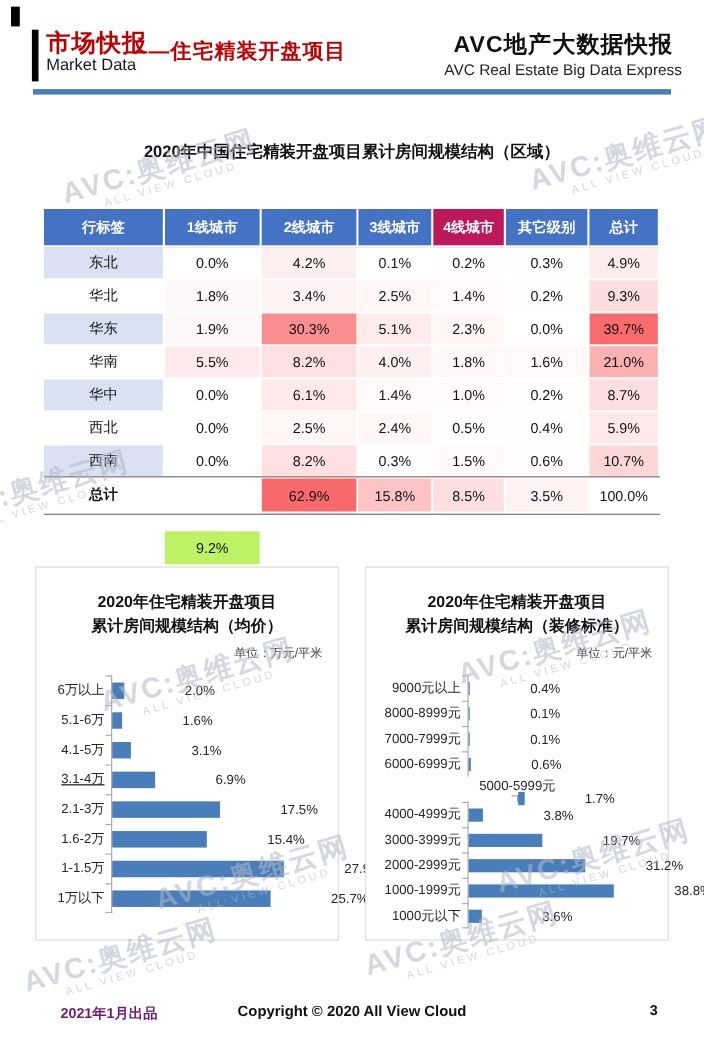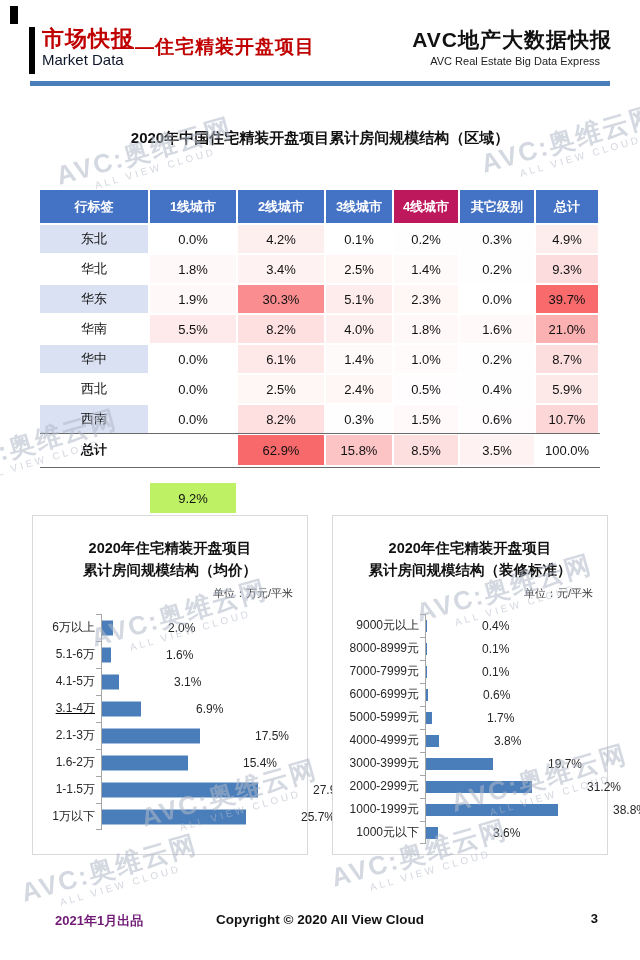--- a/index.html
+++ b/index.html
@@ -6,21 +6,21 @@
   body { background:#888; font-family:"Liberation Sans","DejaVu Sans",sans-serif; }
   .page { position:relative; width:640px; height:960px; background:#fff; margin:0 auto; overflow:hidden; }
 
   
   .corner-mark { position:absolute; left:10px; top:6px; width:8px; height:18px; background:#000; }
   .title-bar   { position:absolute; left:29px; top:27px; width:6px; height:47px; background:#000; }
   .hdr-cn  { position:absolute; left:42px; top:24px; font-size:22px; font-weight:bold; color:#C00000; letter-spacing:1px; }
   .hdr-en  { position:absolute; left:42px; top:51px; font-size:15px; color:#0f172a; }
   .hdr-sub { position:absolute; left:115px; top:34px; font-size:19px; font-weight:bold; color:#C00000; letter-spacing:1px; }
   .brand-cn{ position:absolute; right:28px; top:26px; font-size:21px; font-weight:bold; color:#111; letter-spacing:1px; }
-  .brand-en{ position:absolute; right:40px; top:55px; font-size:11px; color:#222; }
+  .brand-en{ position:absolute; right:20px; top:55px; font-size:14px; color:#222; }
   .rule    { position:absolute; left:30px; top:81px; width:580px; height:5px; background:#4A7EBB; }
 
   
   .wm { position:absolute; z-index:6; pointer-events:none; transform:rotate(-16deg);
         color:rgba(176,184,198,.55); text-align:left; line-height:1; white-space:nowrap; }
   .wm .l1 { font-size:26px; font-weight:bold; letter-spacing:2px; }
   .wm .l2 { font-size:10px; letter-spacing:3px; margin-top:2px; padding-left:34px; }
 
   
   .table-title { position:absolute; left:0; top:129px; width:640px; text-align:center;
@@ -246,21 +246,21 @@
           </div>
         </div>
         <div class="bar-row" style="height: 23px;">
           <div class="bar-label" style="width: 82px;">6000-6999元</div>
           <div class="bar-track">
             <div class="tick" style="top: 0px;"></div>
             <div class="bar" style="width: 2px; height: 12px; background: rgb(74, 126, 187);"></div>
             <div class="bar-value" style="left: 9px;">0.6%</div>
           </div>
         </div>
-        <div class="bar-row" style="height: 23px;">
+        <div class="bar-row" style="height: 23px; flex-direction: column;">
           <div class="bar-label" style="width: 82px;">5000-5999元</div>
           <div class="bar-track">
             <div class="tick" style="top: 0px;"></div>
             <div class="bar" style="width: 6px; height: 12px; background: rgb(74, 126, 187);"></div>
             <div class="bar-value" style="left: 13px;">1.7%</div>
           </div>
         </div>
         <div class="bar-row" style="height: 23px;">
           <div class="bar-label" style="width: 82px;">4000-4999元</div>
           <div class="bar-track">

